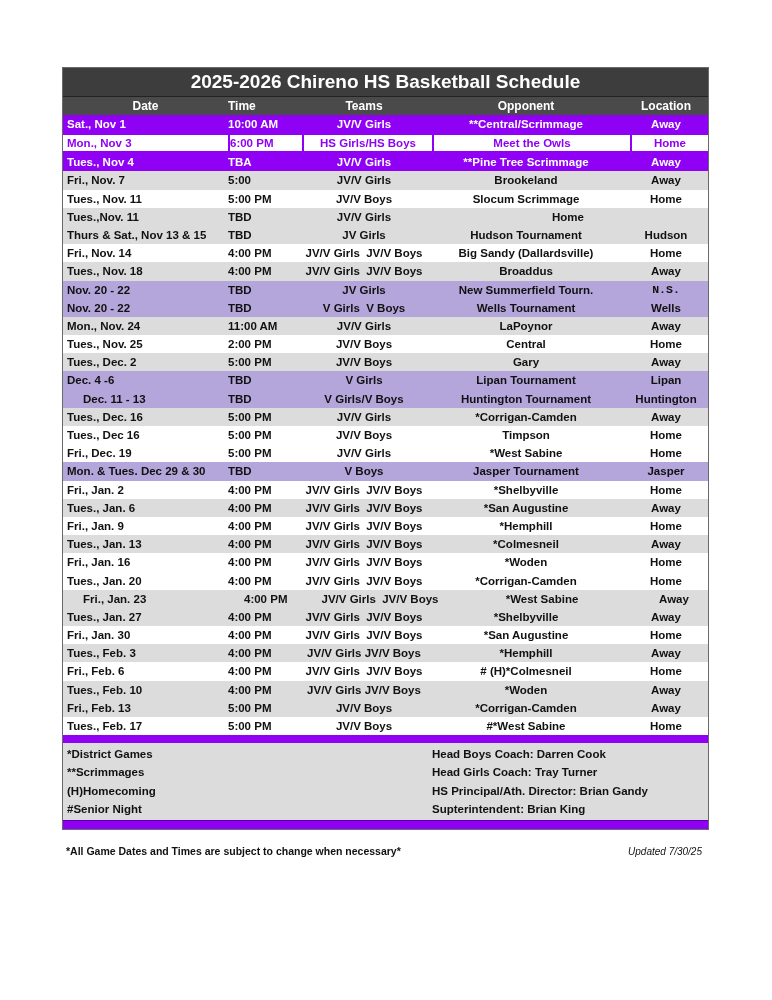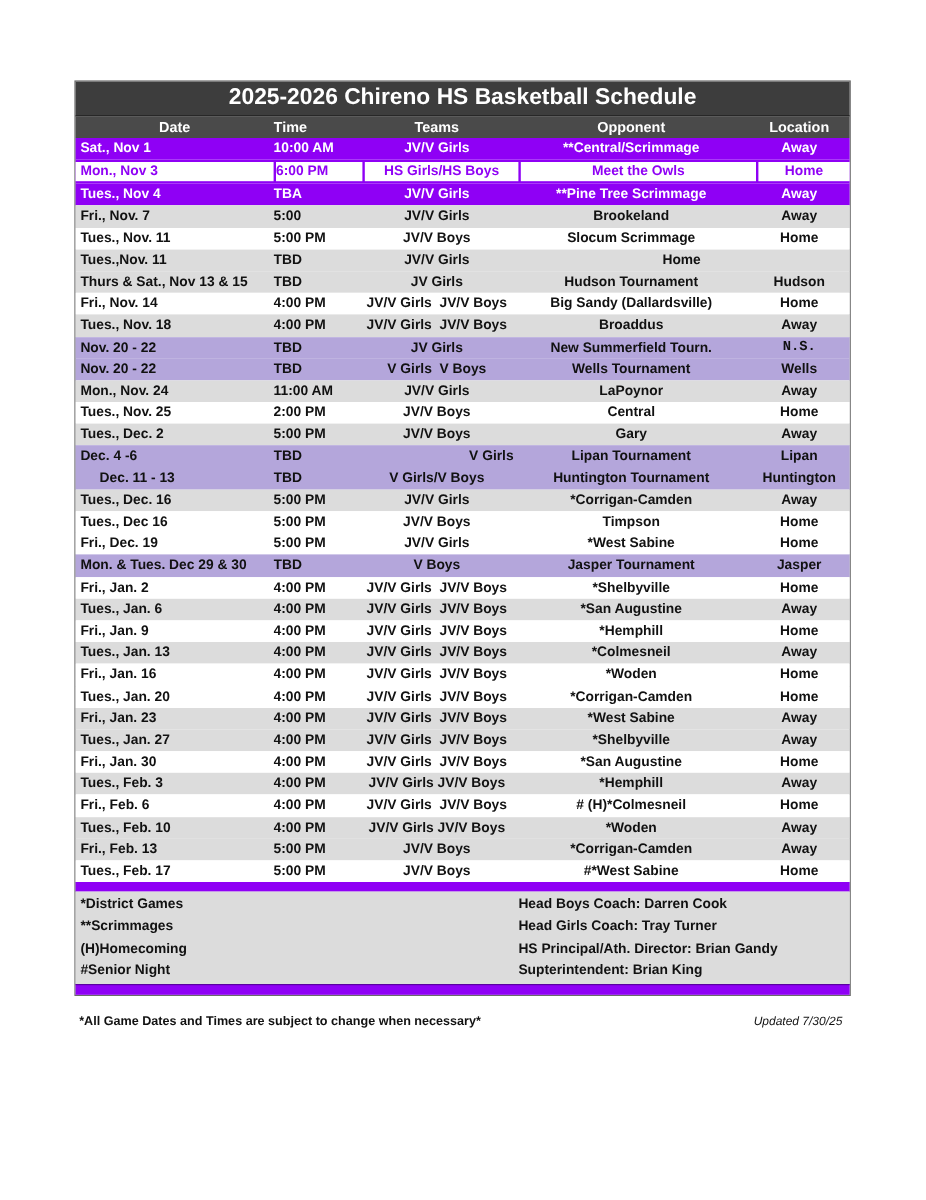--- a/index.html
+++ b/index.html
@@ -137,21 +137,21 @@
       <div class="row gray">
         <span class="c-date" style="white-space: pre;">Tues., Dec. 2</span>
         <span class="c-time" style="white-space: pre;">5:00 PM</span>
         <span class="c-teams" style="white-space: pre;">JV/V Boys</span>
         <span class="c-opp" style="white-space: pre;">Gary</span>
         <span class="c-loc" style="white-space: pre;">Away</span>
       </div>
       <div class="row lavender">
         <span class="c-date" style="white-space: pre;">Dec. 4 -6</span>
         <span class="c-time" style="white-space: pre;">TBD</span>
-        <span class="c-teams" style="white-space: pre; text-align: right;">V Girls</span>
+        <span class="c-teams" style="white-space: pre;">V Girls</span>
         <span class="c-opp" style="white-space: pre;">Lipan Tournament</span>
         <span class="c-loc" style="white-space: pre;">Lipan</span>
       </div>
       <div class="row lavender">
         <span class="c-date" style="white-space: pre; padding-left: 20px;">Dec. 11 - 13</span>
         <span class="c-time" style="white-space: pre;">TBD</span>
         <span class="c-teams" style="white-space: pre;">V Girls/V Boys</span>
         <span class="c-opp" style="white-space: pre;">Huntington Tournament</span>
         <span class="c-loc" style="white-space: pre;">Huntington</span>
       </div>
@@ -219,21 +219,21 @@
         <span class="c-loc" style="white-space: pre;">Home</span>
       </div>
       <div class="row white">
         <span class="c-date" style="white-space: pre;">Tues., Jan. 20</span>
         <span class="c-time" style="white-space: pre;">4:00 PM</span>
         <span class="c-teams" style="white-space: pre;">JV/V Girls  JV/V Boys</span>
         <span class="c-opp" style="white-space: pre;">*Corrigan-Camden</span>
         <span class="c-loc" style="white-space: pre;">Home</span>
       </div>
       <div class="row gray">
-        <span class="c-date" style="white-space: pre;">Fri., Jan. 23</span>
+        <span class="c-date" style="white-space: pre; margin-left: 16px;">Fri., Jan. 23</span>
         <span class="c-time" style="white-space: pre;">4:00 PM</span>
         <span class="c-teams" style="white-space: pre;">JV/V Girls  JV/V Boys</span>
         <span class="c-opp" style="white-space: pre;">*West Sabine</span>
         <span class="c-loc" style="white-space: pre;">Away</span>
       </div>
       <div class="row gray">
         <span class="c-date" style="white-space: pre;">Tues., Jan. 27</span>
         <span class="c-time" style="white-space: pre;">4:00 PM</span>
         <span class="c-teams" style="white-space: pre;">JV/V Girls  JV/V Boys</span>
         <span class="c-opp" style="white-space: pre;">*Shelbyville</span>

